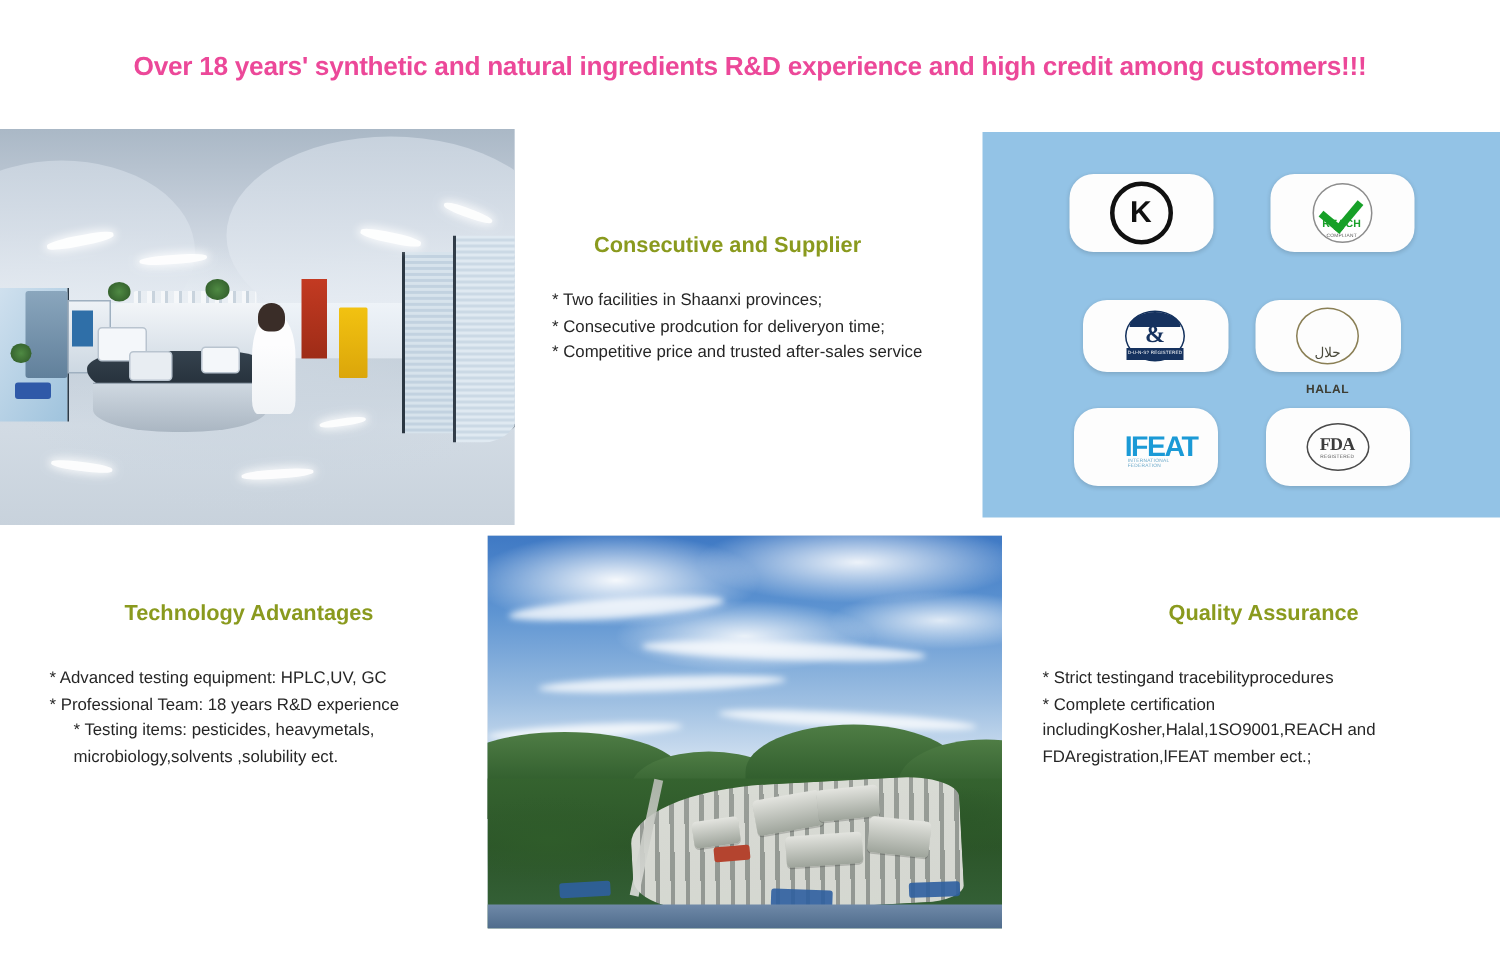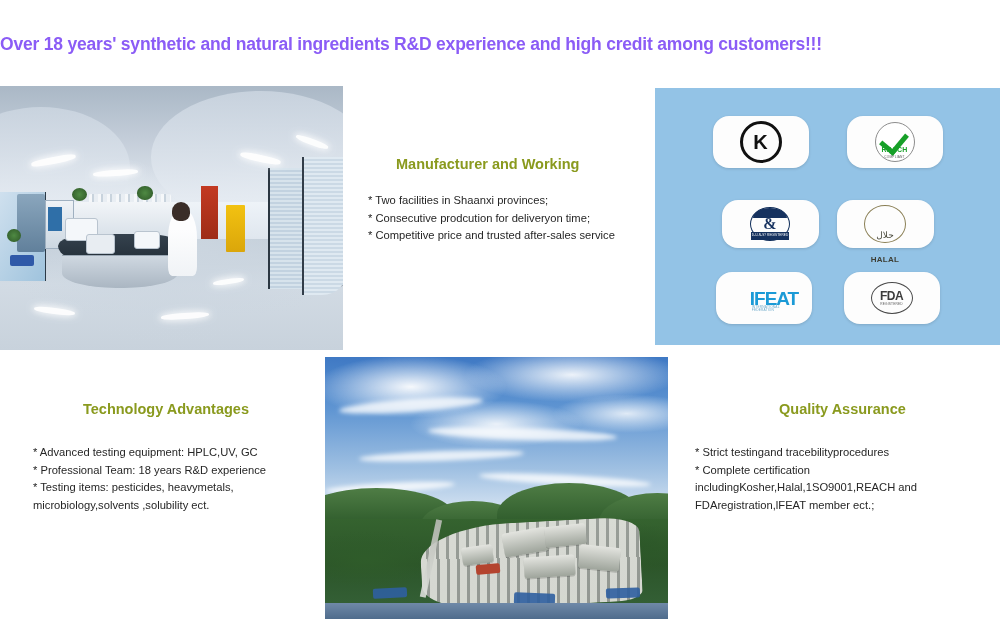--- a/index.html
+++ b/index.html
@@ -7,24 +7,24 @@
     width:1000px;height:641px;
     background:#ffffff;
     font-family:"Liberation Sans", sans-serif;
     position:relative;overflow:hidden;
   }
   .slide{position:absolute;inset:0;}
 
   
   .headline{
     position:absolute;left:0;top:34px;width:1000px;
-    text-align:left;
+    text-align:center;
     font-size:17.5px;font-weight:bold;
     letter-spacing:-0.2px;
-    color:#8b5cf6;
+    color:#ec4899;
     white-space:nowrap;
   }
 
   
   .photo{position:absolute;overflow:hidden;background:#c9d6e2;}
 
   
   .lab{left:0px;top:86px;width:343px;height:264px;}
   .lab .ceiling{
     position:absolute;left:-6%;top:0;width:112%;height:50%;
@@ -243,33 +243,33 @@
 
   
   .ifeat{font-size:19px;font-weight:bold;color:#1b9ad6;letter-spacing:-1px;line-height:1;
     font-family:"Liberation Sans",sans-serif;position:relative;margin-left:21px;}
   .ifeat .sub{position:absolute;left:2px;bottom:-5px;font-size:3.2px;color:#6aa8c9;letter-spacing:.2px;font-weight:normal;}
 
   
   .fda{width:40px;height:30px;border-radius:50%;border:1.4px solid #4a4a4a;
     display:flex;flex-direction:column;align-items:center;justify-content:center;}
   .fda .t{font-size:12px;font-weight:bold;color:#3c3c3c;line-height:1;letter-spacing:-.5px;
-    font-family:Liberation Sans, sans-serif;}
+    font-family:Liberation Serif, serif;}
   .fda .s{font-size:3.2px;color:#5a5a5a;letter-spacing:.2px;}
 
   
   .block-title{
     position:absolute;font-size:14.5px;font-weight:bold;color:#8a9a1e;
     white-space:nowrap;
   }
   .block-body{
     position:absolute;font-size:11.2px;color:#262626;line-height:17.5px;
   }
   .block-body p{margin:0;white-space:nowrap;}
-  .block-body p.wrap{white-space:normal;}
+  .block-body p.wrap{white-space:normal;margin-left:16px;}
 
   .ms-title{left:396px;top:156px;}
   .ms-body{left:368px;top:192px;width:290px;}
 
   .ta-title{left:68px;top:401px;margin-left:15px;}
   .ta-body{left:33px;top:444px;width:280px;}
 
   .qa-title{left:779px;top:401px;}
   .qa-body{left:695px;top:444px;width:290px;}
   .qa-body p{white-space:normal;}
@@ -310,21 +310,21 @@
     <div class="bluebox"></div>
     <div class="light l1"></div>
     <div class="light l2"></div>
     <div class="light l3"></div>
     <div class="light l4"></div>
     <div class="light l5"></div>
     <div class="light l6"></div>
     <div class="light l7"></div>
   </div>
 
-  <div class="block-title ms-title">Manufacturer and Working</div>
+  <div class="block-title ms-title">Consecutive and Supplier</div>
   <div class="block-body ms-body">
     <p>* Two facilities in Shaanxi provinces;</p>
     <p>* Consecutive prodcution for deliveryon time;</p>
     <p>* Competitive price and trusted after-sales service</p>
   </div>
 
   <div class="certpanel">
 
     <div class="cert-row r1">
       <div class="cert-card big">

